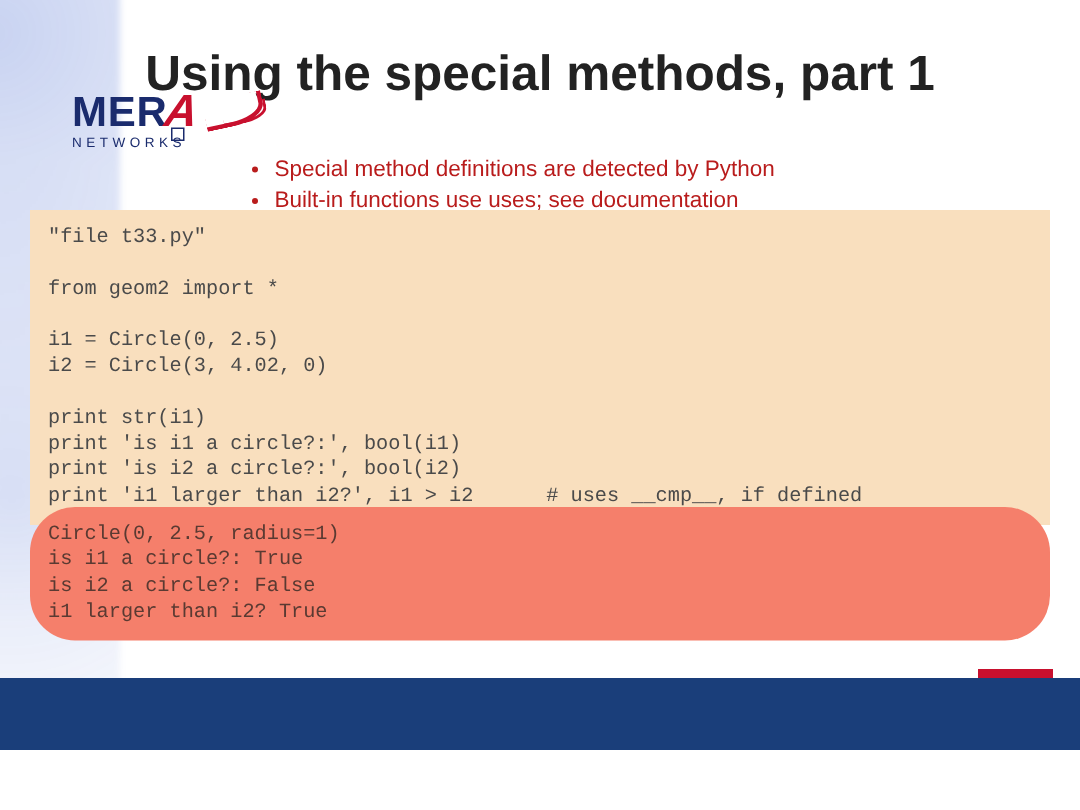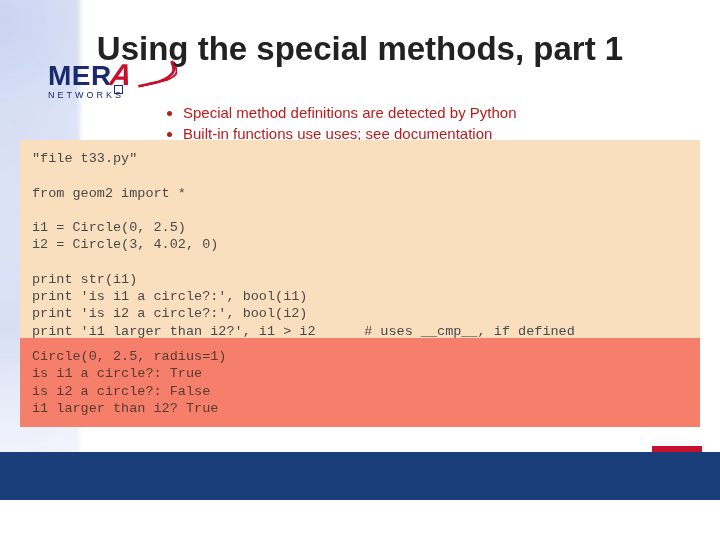--- a/index.html
+++ b/index.html
@@ -67,21 +67,21 @@
     left: 20px; right: 20px;
     background: #f9dfbe;
     padding: 10px 12px;
     font-family: "Courier New", monospace;
     font-size: 13.5px;
     line-height: 1.28;
     color: #4a4a4a;
     white-space: pre;
   }
   #code1 { top: 140px; }
-  #code2 { top: 338px; background: #f57f6b; color: #5a3a32; }
+  #code2 { top: 338px; background: #f57f6b; color: #5a3a32; border-radius: 30px; }
 
   .footer-bar {
     position: absolute;
     left: 0; right: 0; bottom: 40px; height: 48px;
     background: #1a3e7a;
   }
   .footer-accent {
     position: absolute;
     right: 18px; bottom: 88px; width: 50px; height: 6px;
     background: #c8102e;

